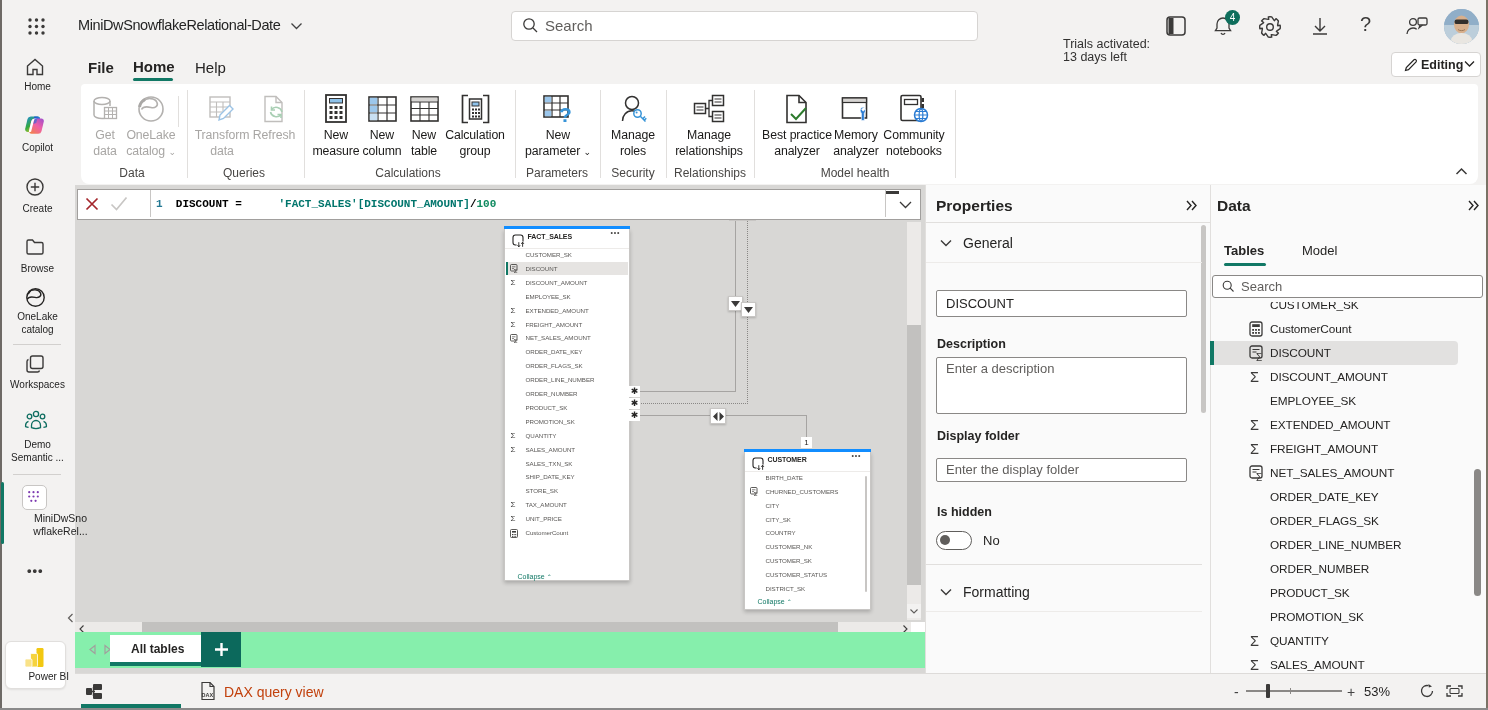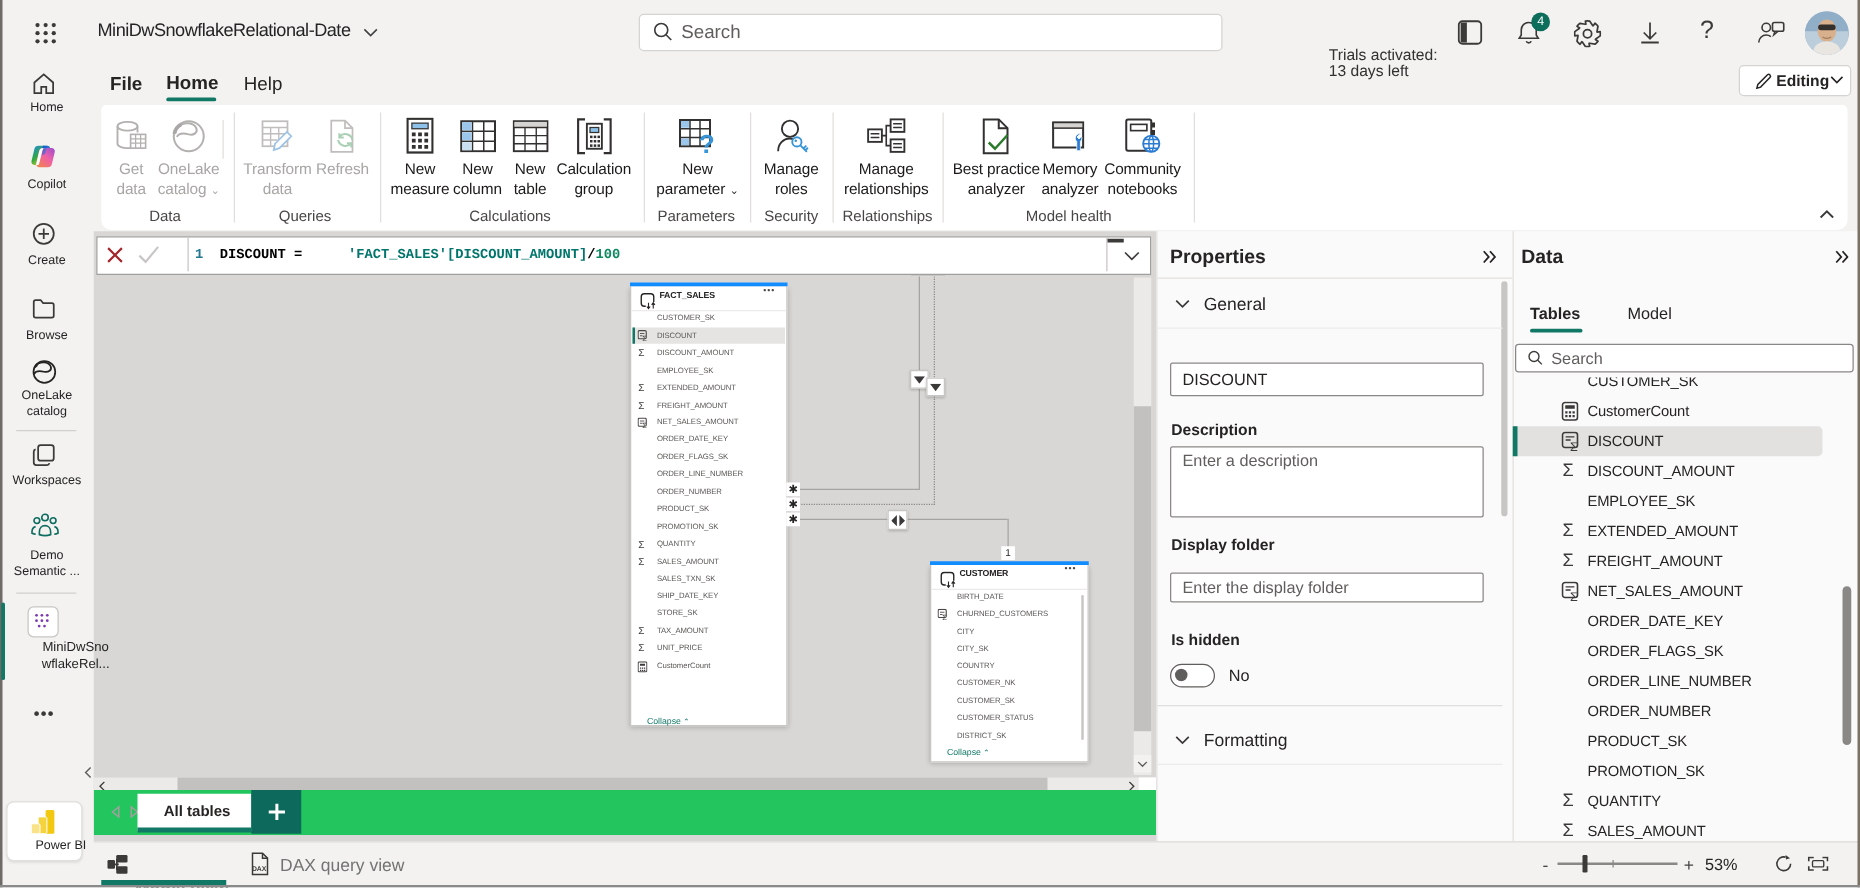--- a/index.html
+++ b/index.html
@@ -623,21 +623,21 @@
         <path d="M4.5 0.5L1 4l3.5 3.5" fill="none" stroke="#3b3a39" stroke-width="1.1"></path>
       </svg>
     </div>
 <div class="abs" style="left:824px;top:437px;width:12px;height:14px;display:flex;align-items:center;justify-content:center;">
       <svg width="5" height="8" viewBox="0 0 5 8">
         <path d="M0.5 0.5L4 4 0.5 7.5" fill="none" stroke="#3b3a39" stroke-width="1.1"></path>
       </svg>
     </div>
     <div class="abs" style="left:836px;top:437px;width:14px;height:14px;background:#fff;"></div>
 
-<div class="abs" style="left:0;top:447px;width:850px;height:36px;background:#22c55e;">
+<div class="abs" style="left:0;top:447px;width:850px;height:36px;background:#86efac;">
  <svg class="abs" style="left:13px;top:12px;" width="9" height="11" viewBox="0 0 9 11">
         <path d="M7 1.5v8L2 5.5z" fill="none" stroke="#a19f9d" stroke-width="1.2"></path>
       </svg>
  <svg class="abs" style="left:28px;top:12px;" width="9" height="11" viewBox="0 0 9 11">
         <path d="M2 1.5v8l5-4z" fill="none" stroke="#a19f9d" stroke-width="1.2"></path>
       </svg>
  <div class="abs" style="left:35px;top:3px;width:91px;height:30px;background:#fff;"></div>
  <div class="txt" style="left:56px;top:10px;font-size:12px;font-weight:bold;color:#252423;">All tables</div>
  <div class="abs" style="left:35px;top:30px;width:91px;height:3.5px;background:#117865;"></div>
  <div class="abs" style="left:126px;top:0;width:40px;height:35px;background:#0c695c;color:#fff;display:flex;align-items:center;justify-content:center;">
@@ -804,21 +804,21 @@
       </g>
       <path d="M7 8.5h3M8.5 4v9" stroke="#3b3a39" stroke-width="1.4" fill="none"></path>
     </svg>
 <div class="txt" style="left:108px;top:684px;font-size:14px;font-weight:bold;color:#3b3a39;margin-top:19px;">Model view</div>
 <div class="abs" style="left:81px;top:704px;width:100px;height:4px;background:#117865;"></div>
 <svg class="abs" style="left:199px;top:681px;" width="17" height="20" viewBox="0 0 17 20">
       <path d="M3 1.5h8l4 4V18.5H3z" fill="none" stroke="#3b3a39" stroke-width="1.2"></path>
       <path d="M11 1.5v4h4" fill="none" stroke="#3b3a39" stroke-width="1.2"></path>
       <text x="2.5" y="16" font-size="5.5" font-weight="bold" fill="#3b3a39" font-family="Liberation Sans">DAX</text>
     </svg>
-<div class="txt" style="left:224px;top:684px;font-size:14px;color:#737373;">DAX query view</div>
+<div class="txt" style="left:224px;top:684px;font-size:14px;color:#c2410c;">DAX query view</div>
 <div class="txt" style="left:1234px;top:684px;font-size:14px;color:#444;">-</div>
 <div class="abs" style="left:1246px;top:690px;width:96px;height:1.5px;background:#8a8886;"></div>
 <div class="abs" style="left:1290px;top:688px;width:1px;height:6px;background:#8a8886;"></div>
 <div class="abs" style="left:1266px;top:684px;width:4px;height:14px;background:#3b3a39;border-radius:1px;"></div>
 <div class="txt" style="left:1347px;top:684px;font-size:14px;color:#444;">+</div>
 <div class="txt" style="left:1364px;top:684px;font-size:13px;color:#252423;">53%</div>
 <svg class="abs" style="left:1420px;top:684px;" width="14" height="14" viewBox="0 0 14 14">
       <path d="M12.5 7A5.5 5.5 0 1 1 8.5 1.7" fill="none" stroke="#3b3a39" stroke-width="1.3"></path>
       <path d="M8.5 0l0.3 3.5L12 2.5z" fill="#3b3a39"></path>
     </svg>

